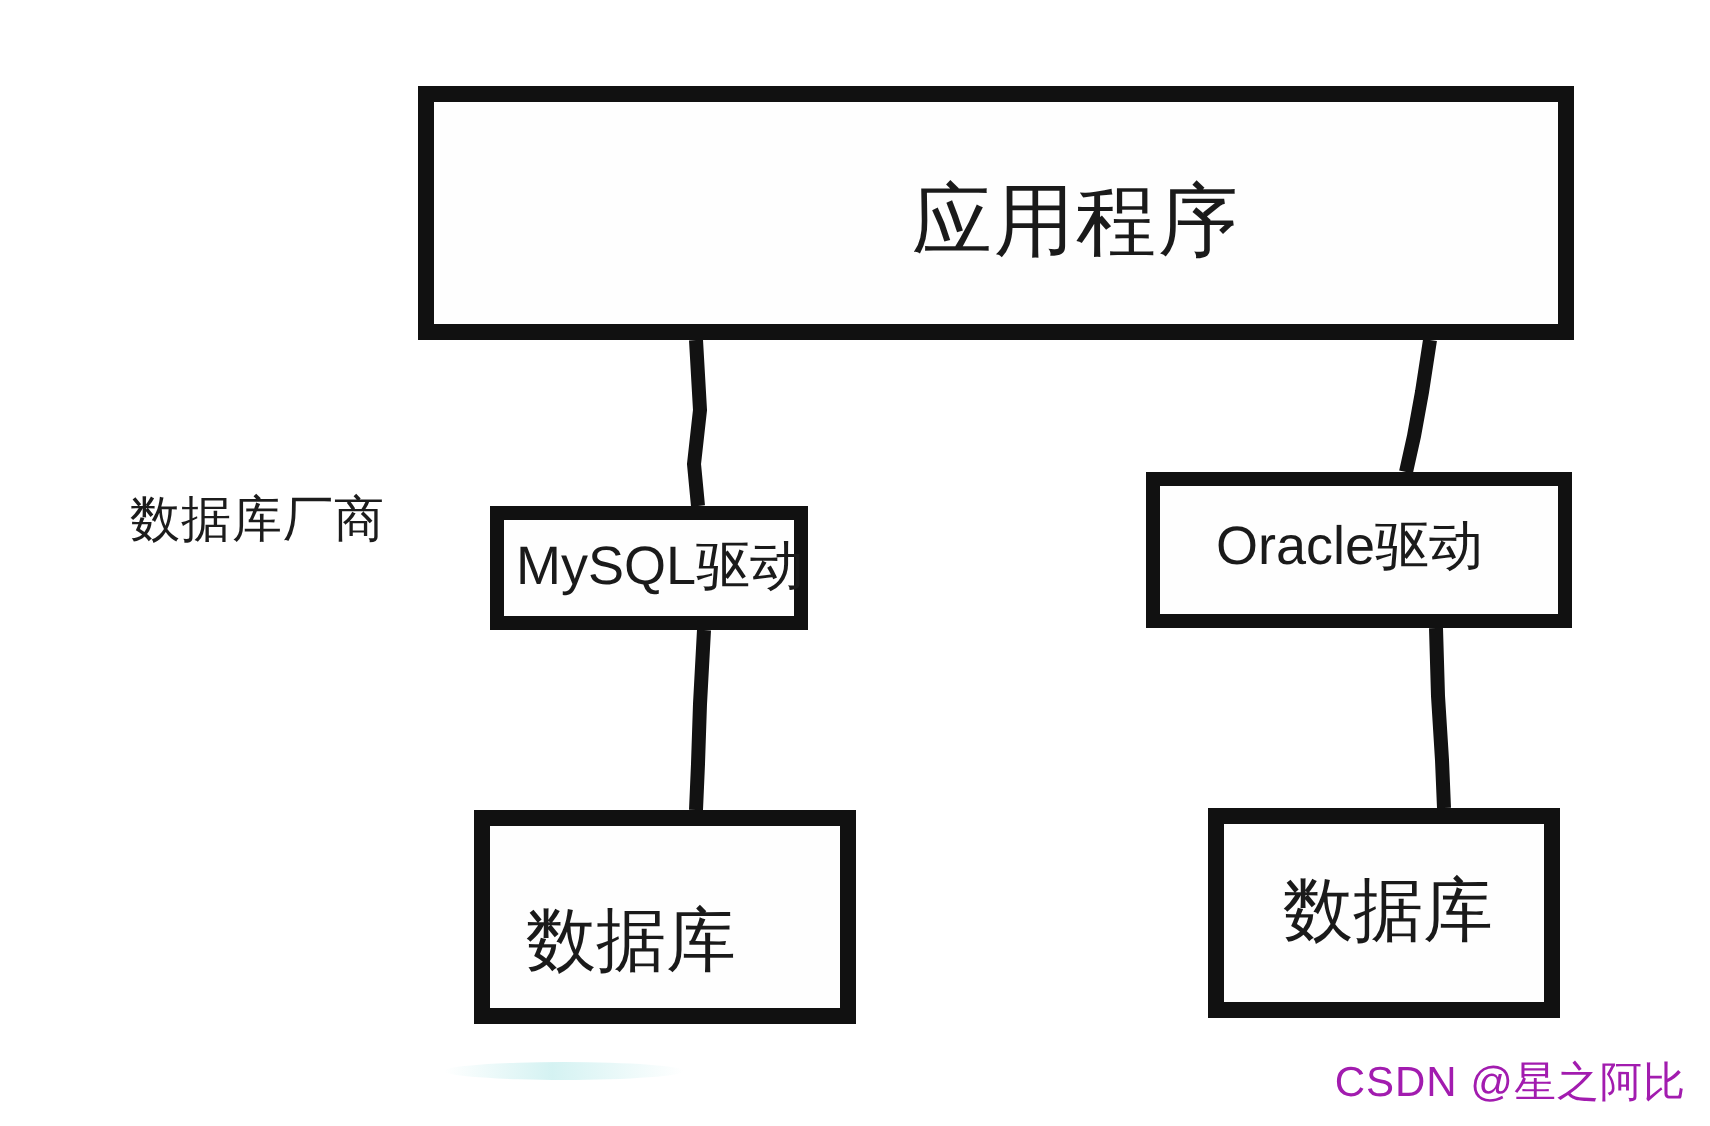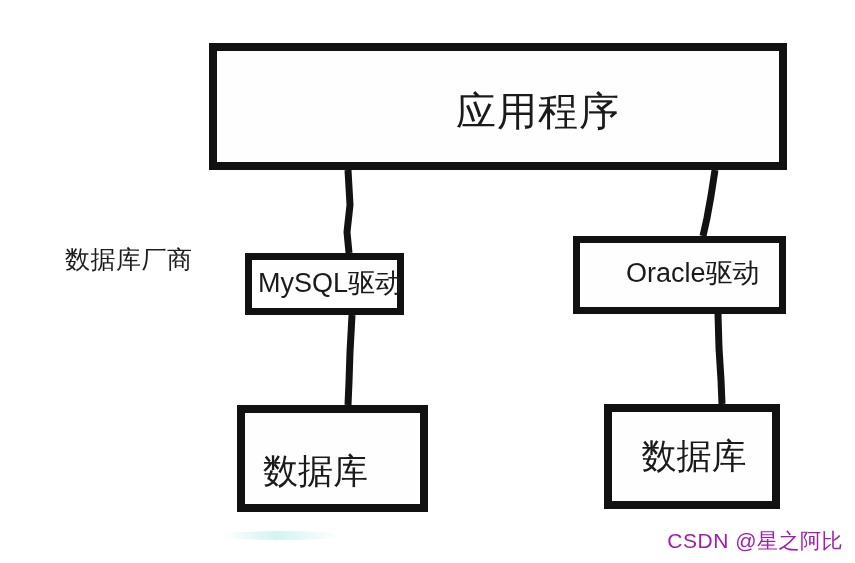--- a/index.html
+++ b/index.html
@@ -68,21 +68,20 @@
     top: 236px;
     width: 213px;
     height: 78px;
     border-width: 7px;
     align-items: flex-start;
     justify-content: flex-start;
   }
   #node-oracle-driver .node-label {
     font-size: 27px;
     transform: translate(28px, 17px);
-    margin-left: 18px;
   }
 
   
   #node-database-left {
     left: 237px;
     top: 405px;
     width: 191px;
     height: 107px;
     border-width: 8px;
     align-items: flex-end;

